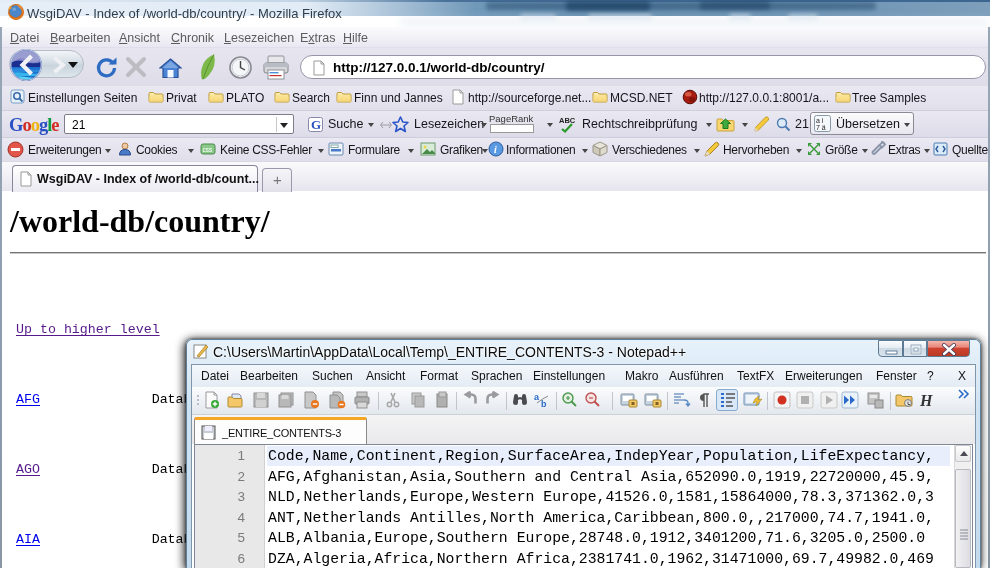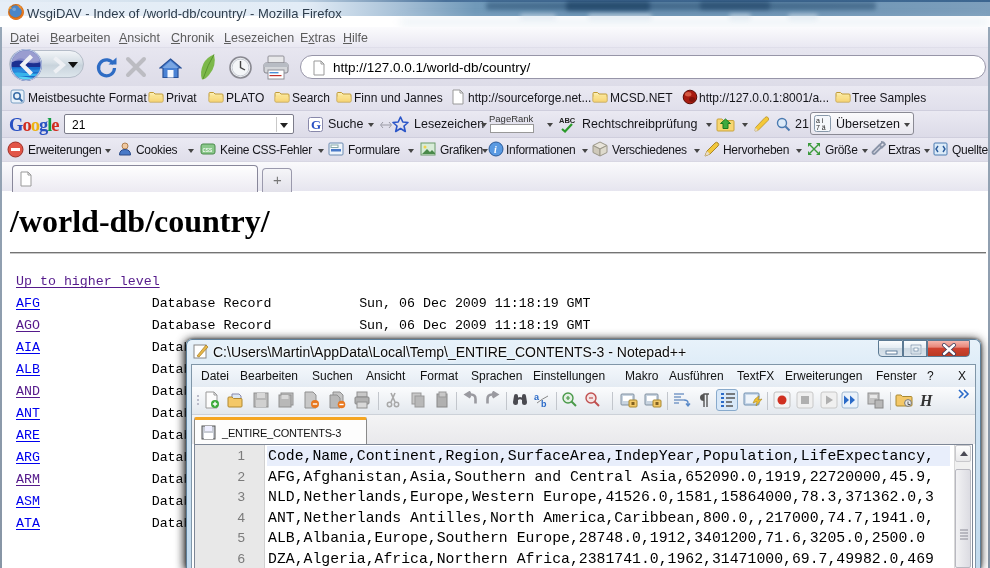--- a/index.html
+++ b/index.html
@@ -26,21 +26,21 @@
 #menubar span { position:absolute; top:4px; font-size:12.5px; color:#5c5c5c; white-space:nowrap; }
 #menubar u { text-decoration:underline; }
 
 
 #navbar { left:2px; top:48px; width:986px; height:38px; background:linear-gradient(#e7e6f0,#dddce8); }
 #keyhole { left:7px; top:2px; width:75px; height:28px; background:linear-gradient(#f2f5f8,#d4dde4 45%,#c8d3dc 55%,#dde6ec); border:1px solid #b4bcc8; border-radius:14px; }
 #fwdarrow { left:66px; top:14px; width:0; height:0; border-left:5px solid transparent; border-right:5px solid transparent; border-top:6px solid #111; }
 .navico { position:absolute; top:7px; }
 #urlbar { left:298px; top:7px; width:686px; height:24px; background:#fff; border:1px solid #9795a8; border-radius:12px; }
 #urlfav { position:absolute; left:10px; top:4px; }
-#urltext { position:absolute; left:32px; top:4px; font-size:13.5px; color:#000; font-weight:normal; }
+#urltext { position:absolute; left:32px; top:4px; font-size:13.5px; color:#000; font-weight:bold; }
 
 
 #bmbar { left:2px; top:86px; width:986px; height:24px; background:linear-gradient(#eae9f2,#e0dfeb); }
 #bmbar .it { position:absolute; top:5px; font-size:12px; color:#15151a; white-space:nowrap; }
 #bmbar svg { position:absolute; top:3px; }
 
 
 #gbar { left:2px; top:110px; width:986px; height:27px; background:linear-gradient(#eae9f2,#dcdbe8); border-top:1px solid #cfcedd; }
 #glogo { position:absolute; left:7px; top:4px; font-family:"Liberation Serif",serif; font-size:18.5px; font-weight:bold; letter-spacing:-1px; }
 #gsearch { position:absolute; left:62px; top:3px; width:230px; height:20px; background:#fff; border:1px solid #7c7c8a; border-radius:2px; }
@@ -61,21 +61,21 @@
 #tab1 { position:absolute; left:10px; top:3px; width:246px; height:27px; background:linear-gradient(#fefefe,#eceaf2); border:1px solid #88879a; border-bottom:none; border-radius:4px 4px 0 0; }
 #tab1 .txt { position:absolute; left:24px; top:6px; font-size:12.5px; font-weight:bold; color:#111; white-space:nowrap; }
 #tabplus { position:absolute; left:260px; top:6px; width:30px; height:24px; background:linear-gradient(#f5f5f8,#e2e1ea); border:1px solid #9a99ac; border-bottom:none; border-radius:4px 4px 0 0; }
 #tabplus:after { content:"+"; position:absolute; left:10px; top:2px; color:#777; font-size:15px; }
 
 
 #page { left:2px; top:193px; width:986px; height:375px; background:#fff; }
 #page h1 { position:absolute; left:8px; top:10px; font-family:"Liberation Serif",serif; font-size:32px; font-weight:bold; color:#000; }
 #pagehr { position:absolute; left:8px; top:59px; width:976px; height:2px; border-top:2px groove #c8c8c8; }
 #rows { position:absolute; left:14px; top:78px; font-family:"Liberation Mono",monospace; font-size:13.3px; line-height:22px; color:#000; }
-#rows > div { white-space:pre; height:22px; }
+#rows > div { white-space:pre; height:22px;margin-top:48px; }
 #rows a.v { color:#551a8b; }
 #rows a.n { color:#0000ee; }
 #rows a { text-decoration:underline; text-decoration-skip-ink:none; text-underline-offset:2px; }
 
 
 #npp { left:186px; top:339px; width:795px; height:229px; border-radius:6px 6px 0 0;
   background:linear-gradient(#e8f2fa,#cfe3f3 30%,#c3dbee);
   box-shadow:0 0 10px rgba(30,30,30,.8), 0 0 3px rgba(20,20,20,.65), -3px 3px 8px rgba(40,40,40,.55); }
 #nppframe { position:absolute; left:0; top:0; width:795px; height:229px; border:1px solid #5e7f99; border-bottom:none; border-radius:6px 6px 0 0; }
 #npptitle { position:absolute; left:7px; top:5px; font-size:14px; color:#0c0c0c; text-shadow:0 0 3px #fff,0 0 3px #fff; }
@@ -213,21 +213,21 @@
       <div id="urltext">http://127.0.0.1/world-db/country/</div>
     </div>
   </div>
 
   <div id="bmbar" class="abs">
     <svg style="left:8px" width="16" height="16" viewBox="0 0 16 16">
         <rect x="1" y="1" width="13" height="13" rx="2" fill="#e8f1fa" stroke="#7aa0c4"></rect>
         <circle cx="7" cy="7" r="3.2" fill="none" stroke="#3a6ea8" stroke-width="1.6"></circle>
         <path d="M9.5 9.5 L12.5 12.5" stroke="#3a6ea8" stroke-width="1.8"></path>
       </svg>
-    <div class="it" style="left:26px">Meistbesuchte Format</div>
+    <div class="it" style="left:26px">Einstellungen Seiten</div>
     <svg class="fo" style="left:146px" width="16" height="16" viewBox="0 0 16 16">
         <use href="#fold"></use>
       </svg>
     <div class="it" style="left:164px">Privat</div>
     <svg class="fo" style="left:206px" width="16" height="16" viewBox="0 0 16 16">
         <use href="#fold"></use>
       </svg>
     <div class="it" style="left:224px">PLATO</div>
     <svg class="fo" style="left:272px" width="16" height="16" viewBox="0 0 16 16">
         <use href="#fold"></use>
@@ -382,20 +382,21 @@
       </svg>
     <div class="it" style="left:950px">Quellte</div>
   </div>
 
   <div id="tabbar" class="abs">
     <div id="tab1">
       <svg style="position:absolute;left:5px;top:5px" width="16" height="16" viewBox="0 0 16 16">
           <path d="M3 1h7l3 3v11H3z" fill="#fff" stroke="#999" stroke-width="1"></path>
           <path d="M10 1v3h3" fill="none" stroke="#999"></path>
         </svg>
+      <div class="txt">WsgiDAV - Index of /world-db/count...</div>
     </div>
     <div id="tabplus"></div>
   </div>
 
   <div id="page" class="abs">
     <h1>/world-db/country/</h1>
     <div id="pagehr"></div>
     <div id="rows">
         <div><a class="v">Up to higher level</a></div>
         <div><a class="n">AFG</a>              Database Record           Sun, 06 Dec 2009 11:18:19 GMT</div>

